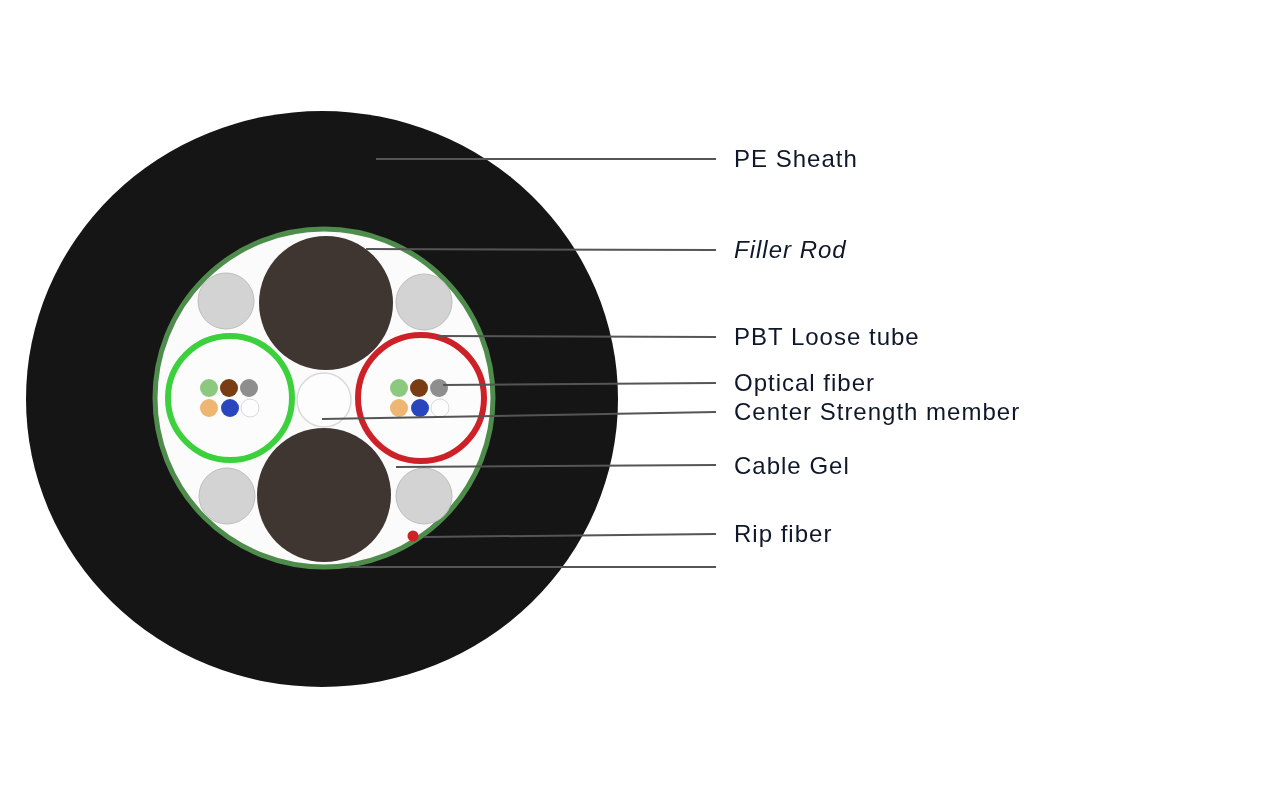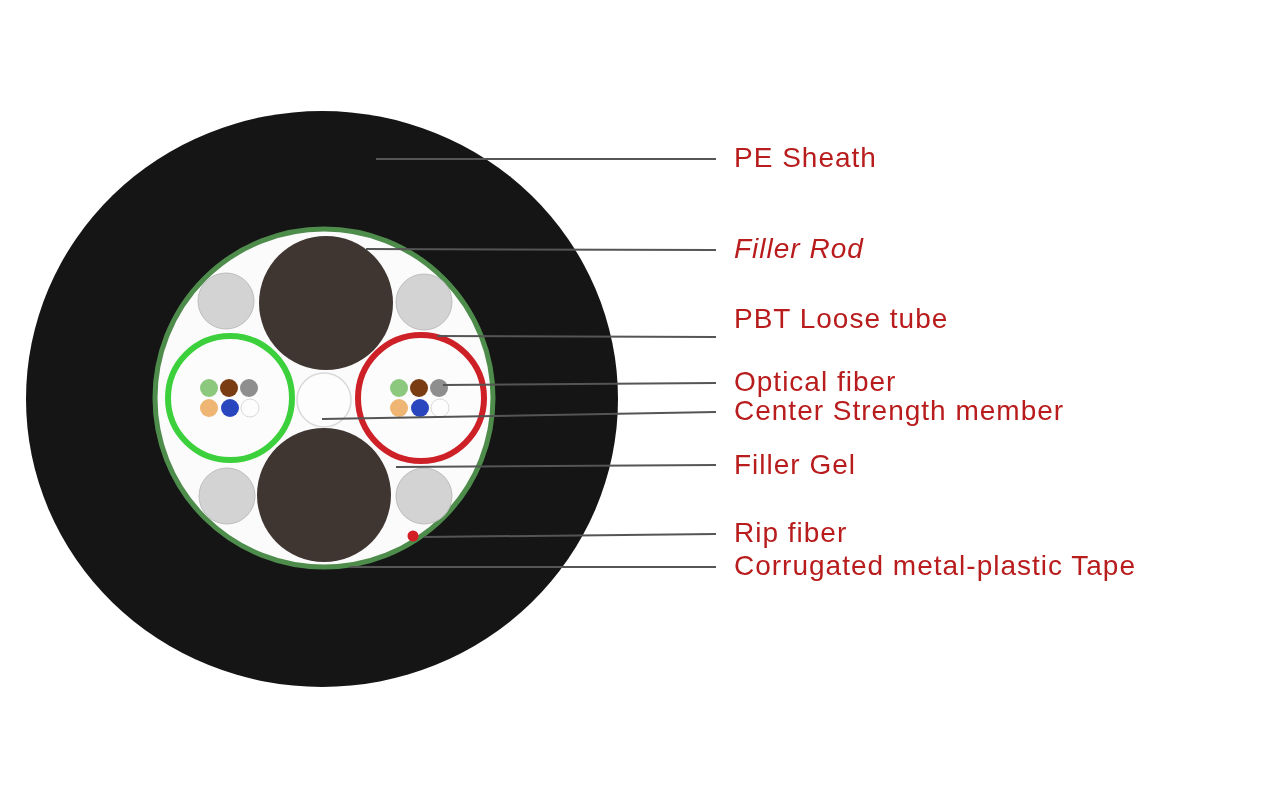--- a/index.html
+++ b/index.html
@@ -7,23 +7,23 @@
     position:relative;
     width:1280px;height:800px;
     background:#ffffff;
     overflow:hidden;
     font-family:"Liberation Sans",sans-serif;
   }
   .diagram-svg{position:absolute;left:0;top:0;}
   .diagram-label{
     position:absolute;
     transform:translateY(-52%);
-    font-size:28px;
+    font-size:24px;
     letter-spacing:1px;
-    color:#b91c1c;
+    color:#0f172a;
     white-space:nowrap;
     line-height:1;
   }
 </style>
 </head>
 <body>
 
 <div class="stage">
   <svg class="diagram-svg" width="1280" height="800" viewBox="0 0 1280 800">
       <ellipse cx="322" cy="399" rx="296" ry="288" fill="#151515"></ellipse>
@@ -55,19 +55,18 @@
       <line x1="437" y1="336" x2="716" y2="337" stroke="#555555" stroke-width="2"></line>
       <line x1="443" y1="385" x2="716" y2="383" stroke="#555555" stroke-width="2"></line>
       <line x1="322" y1="419" x2="716" y2="412" stroke="#555555" stroke-width="2"></line>
       <line x1="396" y1="467" x2="716" y2="465" stroke="#555555" stroke-width="2"></line>
       <line x1="424" y1="537" x2="716" y2="534" stroke="#555555" stroke-width="2"></line>
       <line x1="350" y1="567" x2="716" y2="567" stroke="#555555" stroke-width="2"></line>
     </svg>
 
   <span class="diagram-label" style="left: 734px; top: 159px;">PE Sheath</span>
   <span class="diagram-label" style="left: 734px; top: 250px; font-style: italic;">Filler Rod</span>
-  <span class="diagram-label" style="left: 734px; top: 320px;">PBT Loose tube</span>
+  <span class="diagram-label" style="left: 734px; top: 337px;">PBT Loose tube</span>
   <span class="diagram-label" style="left: 734px; top: 412px;">Center Strength member</span>
   <span class="diagram-label" style="left: 734px; top: 383px;">Optical fiber</span>
-  <span class="diagram-label" style="left: 734px; top: 466px;">Filler Gel</span>
+  <span class="diagram-label" style="left: 734px; top: 466px;">Cable Gel</span>
   <span class="diagram-label" style="left: 734px; top: 534px;">Rip fiber</span>
-  <span class="diagram-label" style="left: 734px; top: 567px;">Corrugated metal-plastic Tape</span>
 </div>
 
 </body></html>

